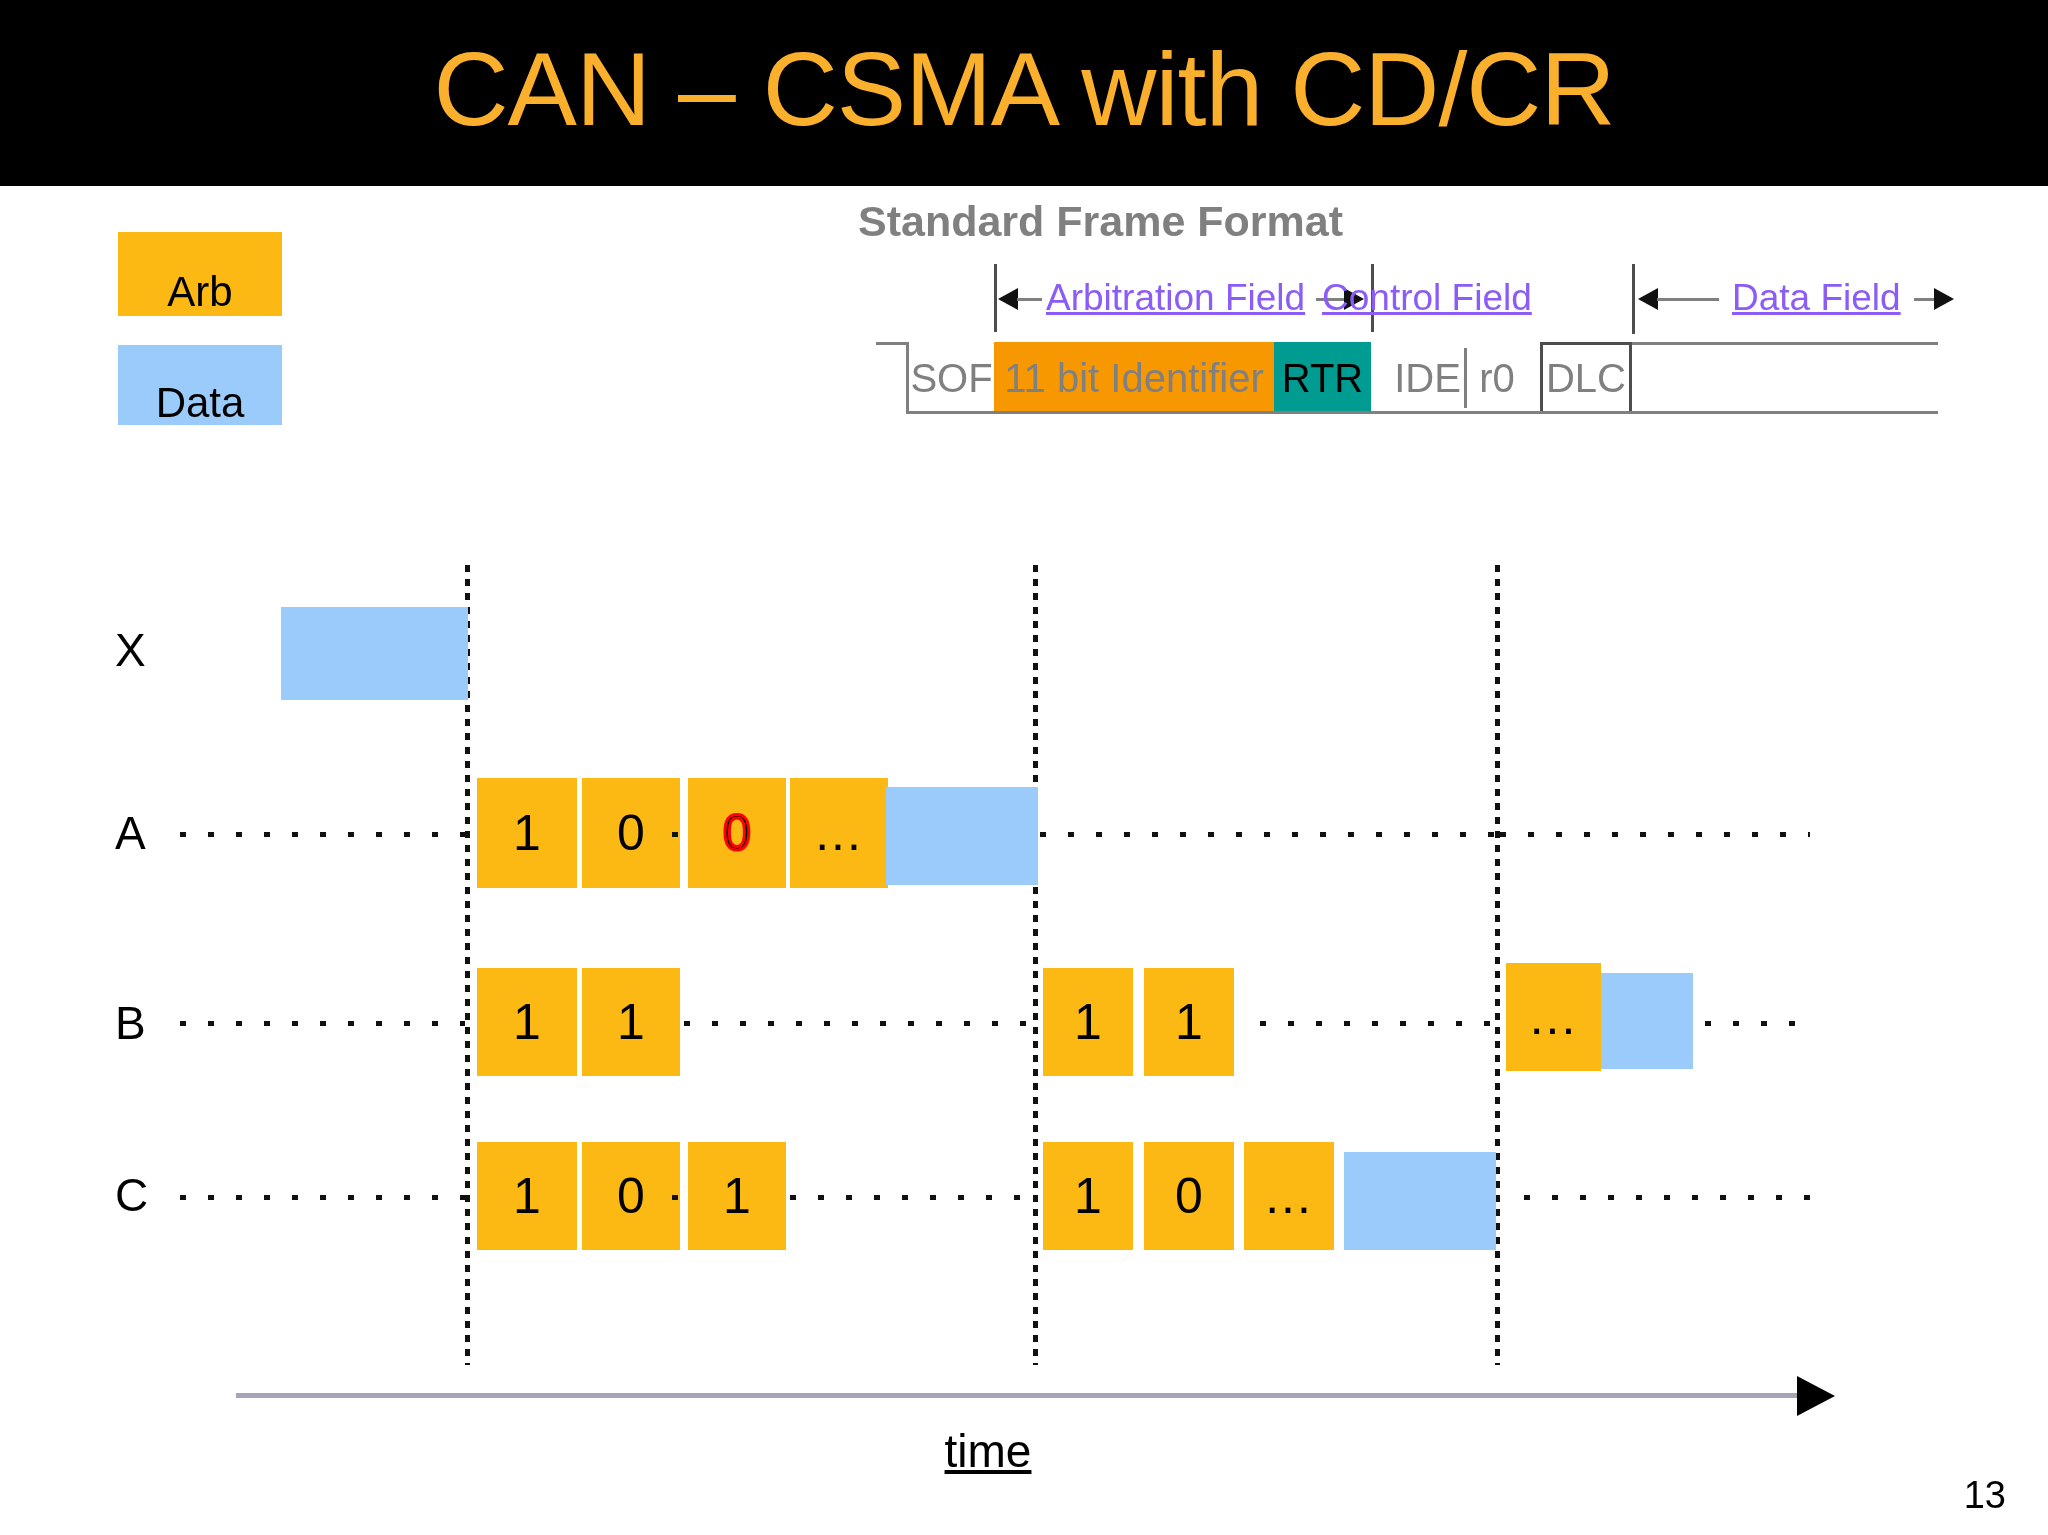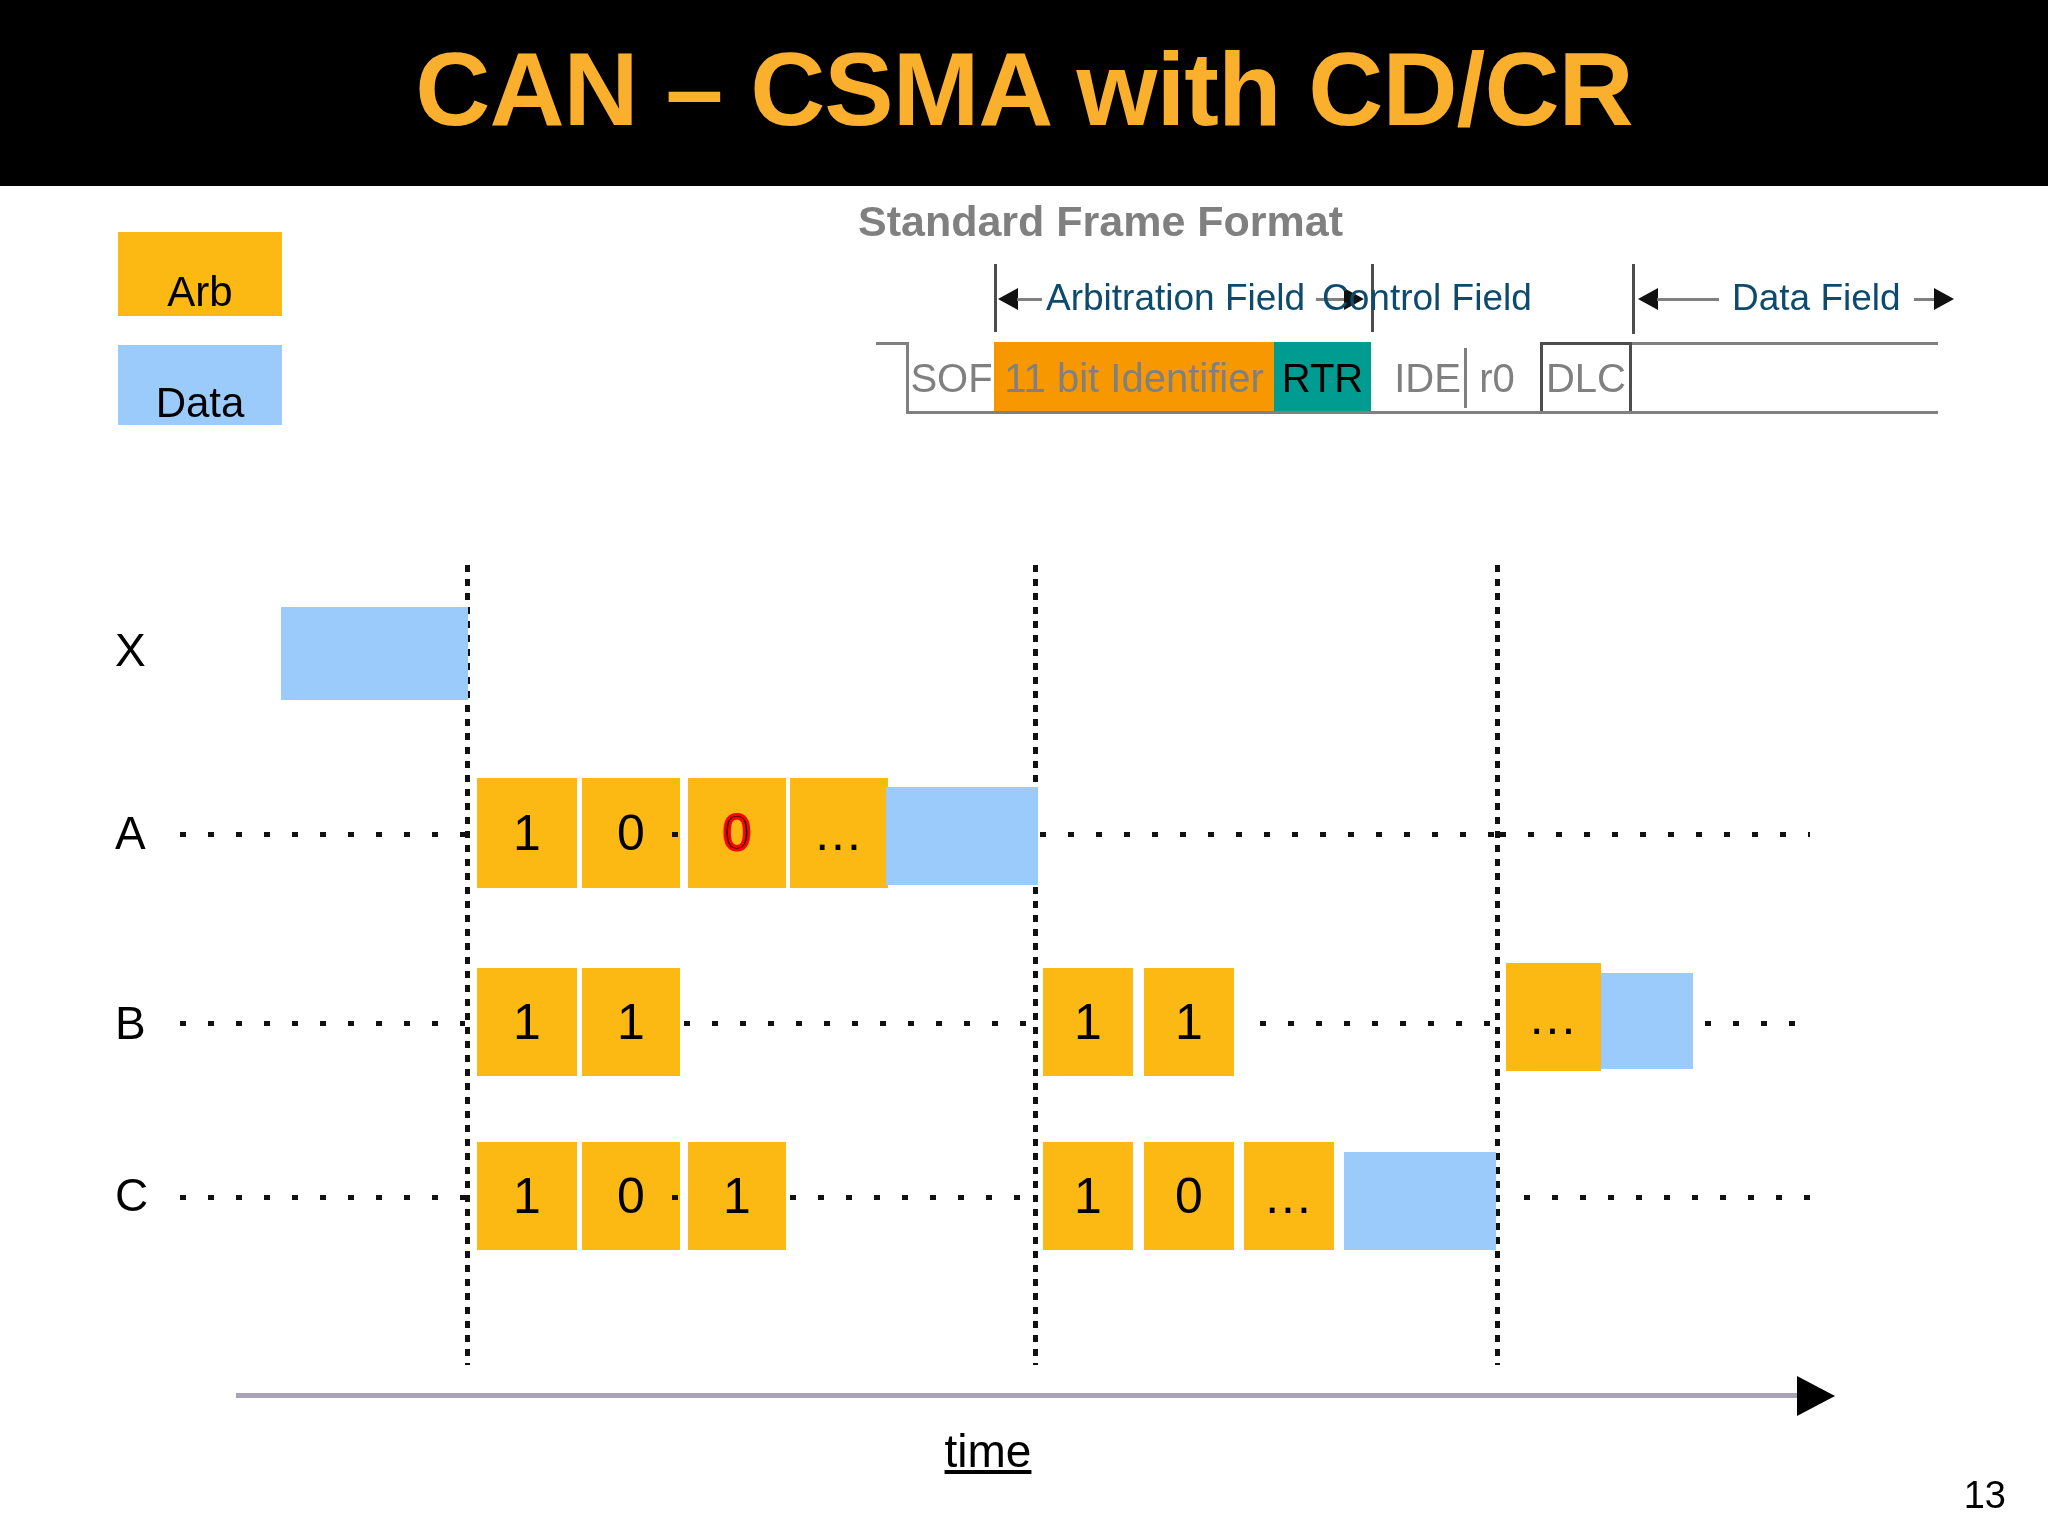--- a/index.html
+++ b/index.html
@@ -24,21 +24,21 @@
     background: #000000;
   }
   #title-text {
     position: absolute;
     left: 0; top: 24px;
     width: 2048px;
     text-align: center;
     color: #FBB02D;
     font-size: 104px;
     line-height: 130px;
-    font-weight: bold;
+    font-weight: normal;
     letter-spacing: -1px;
     white-space: nowrap;
   }
 
   
   #legend { position: absolute; left: 0; top: 0; }
   .legend-box {
     position: absolute;
     display: flex;
     align-items: center;
@@ -64,23 +64,24 @@
     font-weight: bold;
     color: #808080;
     white-space: nowrap;
   }
 
   #frame-diagram { position: absolute; left: 0; top: 0; }
 
   .ff-arrowlabel {
     position: absolute;
     font-size: 37px;
-    color: #0c4a6e;
+    color: #8b5cf6;
     white-space: nowrap;
     line-height: 44px;
+    text-decoration: underline;
   }
   .ff-vline {
     position: absolute;
     width: 3px;
     background: #4d4d4d;
   }
   .ff-hline {
     position: absolute;
     height: 3px;
     background: #808080;

